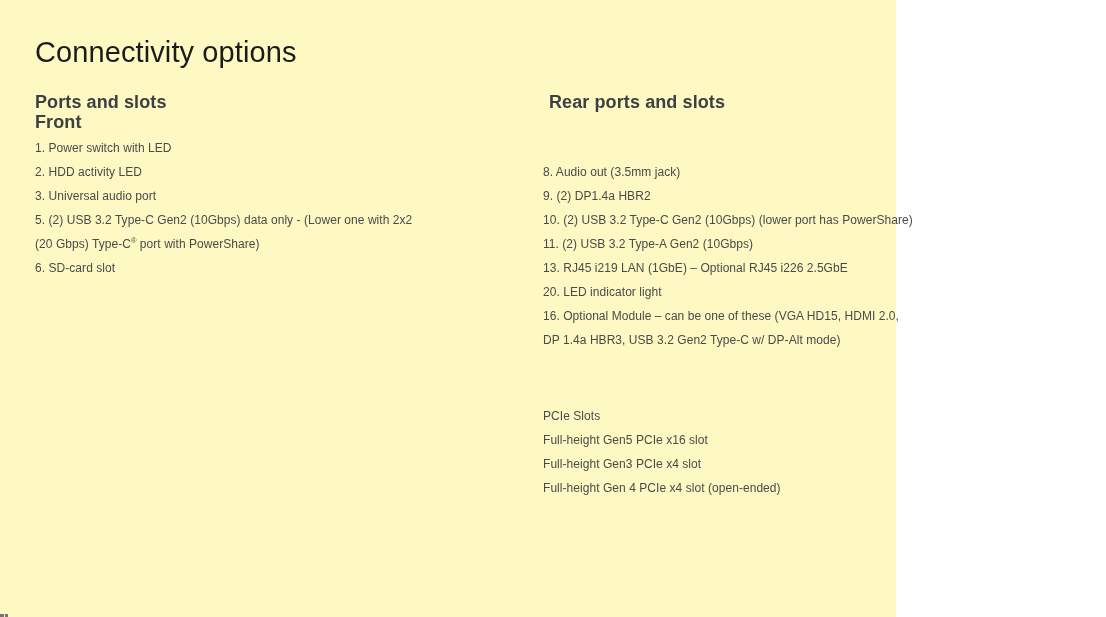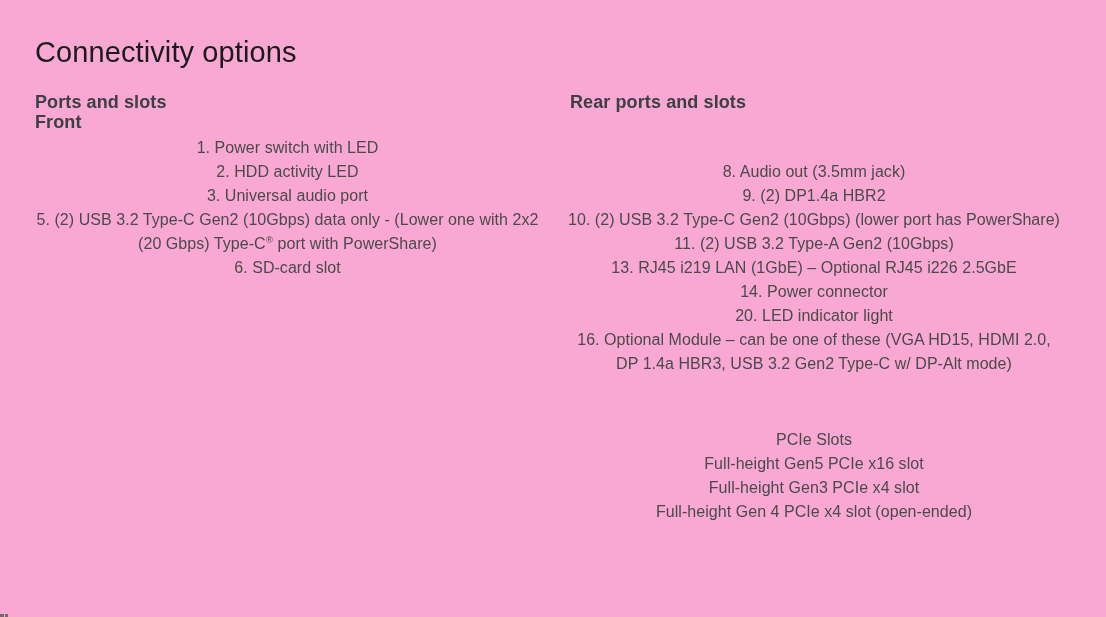--- a/index.html
+++ b/index.html
@@ -11,23 +11,23 @@
     width: 1106px;
     height: 617px;
     position: relative;
     overflow: hidden;
     font-family: "Liberation Sans", sans-serif;
     -webkit-font-smoothing: antialiased;
   }
 
   .page {
     position: relative;
-    width: 1106px;
+    width: 896px;
     height: 617px;
-    background: #f9a8d4;
+    background: #fef9c3;
   }
 
   
   .page-title {
     position: absolute;
     left: 35px;
     top: 14px;
     font-size: 29px;
     line-height: 38px;
     font-weight: 400;
@@ -38,44 +38,43 @@
 
   
   .col-left {
     position: absolute;
     left: 35px;
     top: 92px;
     width: 505px;
   }
   .col-right {
     position: absolute;
-    left: 564px;
+    left: 543px;
     top: 92px;
     width: 500px;
   }
 
   .section-head {
     font-size: 18px;
     line-height: 20px;
     font-weight: 700;
     color: #3c4043;
     letter-spacing: 0.1px;
   }
   .section-head.indented {
     padding-left: 6px;
   }
 
   .line {
-    font-size: 16px;
+    font-size: 12px;
     line-height: 24px;
     font-weight: 400;
     color: #4a4a4a;
     letter-spacing: 0.05px;
     white-space: pre-wrap;
-    text-align: center;
   }
 
   .list {
     margin-top: 4px;
   }
   .list .line + .line {
     margin-top: 0;
   }
   .spacer-md { height: 44px; }
   .spacer-lg { height: 48px; }
@@ -129,21 +128,20 @@
     <div class="section-head indented">Rear ports and slots</div>
 
     <div class="spacer-md"></div>
 
     <div class="list">
       <div class="line">8. Audio out (3.5mm jack)</div>
       <div class="line">9. (2) DP1.4a HBR2</div>
       <div class="line">10. (2) USB 3.2 Type-C Gen2 (10Gbps) (lower port has PowerShare)</div>
       <div class="line">11. (2) USB 3.2 Type-A Gen2 (10Gbps)</div>
       <div class="line">13. RJ45 i219 LAN (1GbE) – Optional RJ45 i226 2.5GbE</div>
-      <div class="line">14. Power connector</div>
       <div class="line">20. LED indicator light</div>
       <div class="line">16. Optional Module – can be one of these (VGA HD15, HDMI 2.0,</div>
       <div class="line">DP 1.4a HBR3, USB 3.2 Gen2 Type-C w/ DP-Alt mode)</div>
     </div>
 
     <div class="spacer-lg"></div>
 
     <div class="list">
       <div class="line">PCIe Slots</div>
       <div class="line">Full-height Gen5 PCIe x16 slot</div>

